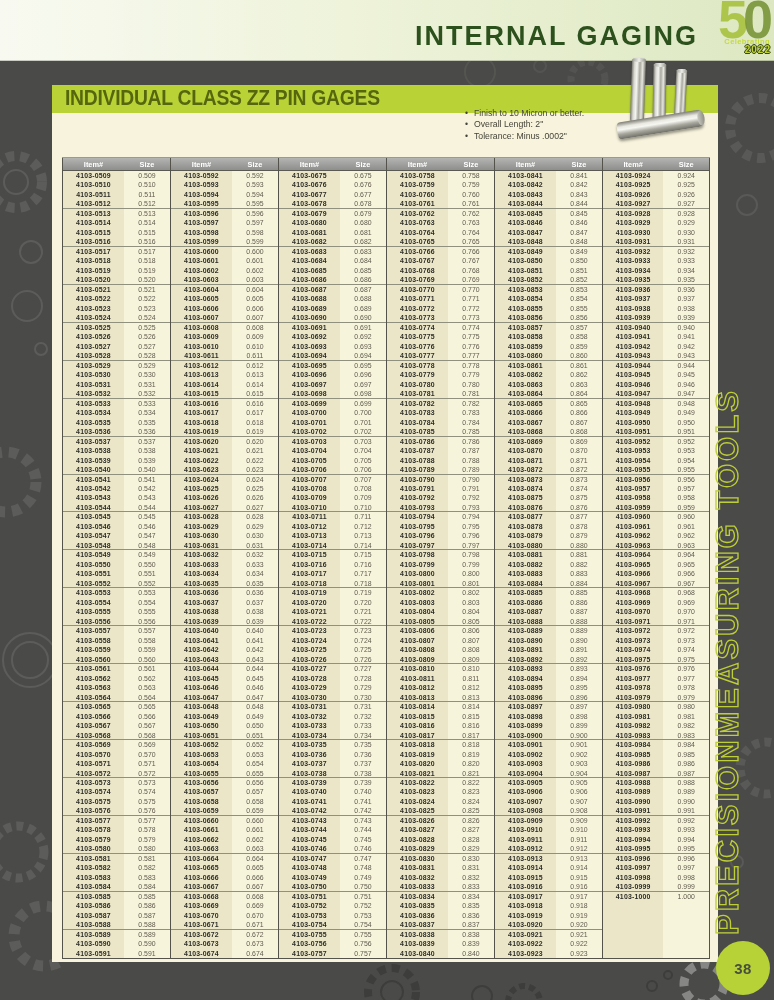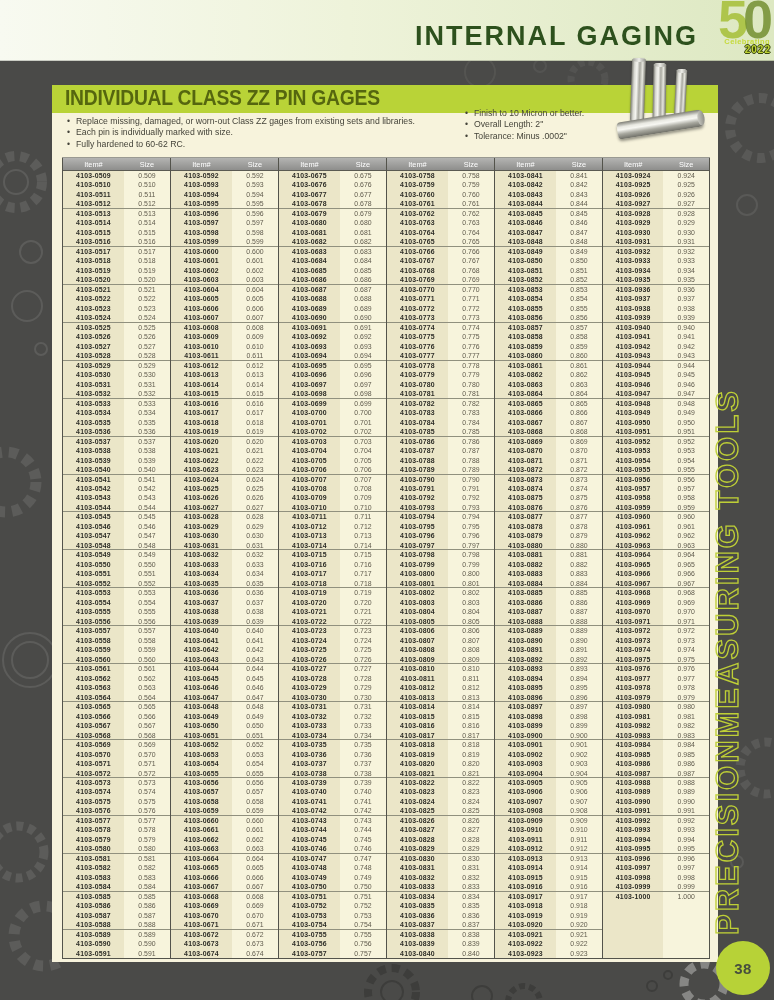--- a/index.html
+++ b/index.html
@@ -50,21 +50,21 @@
   
   .gage-table{
     position:absolute;left:10px;top:72px;width:648px;display:flex;
     border-bottom:1px solid #53534b;border-top:1px solid #9a9a92;
   }
   .pair{width:108px;box-sizing:border-box;border-left:1px solid #53534b;
     display:grid;grid-template-columns:57% 43%;grid-template-rows:13px;grid-auto-rows:9.49px;}
   .pair:last-child{border-right:1px solid #53534b;}
   .hcell{
     background:linear-gradient(#b4b4b2,#8e8e8c);
-    color:#ffffff;font-size:7.4px;font-weight:normal;text-align:center;line-height:13px;
+    color:#ffffff;font-size:7.4px;font-weight:bold;text-align:center;line-height:13px;
     border-bottom:1px solid #5a5a52;box-sizing:border-box;
   }
   .icell,.scell{
     font-size:6.9px;line-height:9.6px;text-align:center;box-sizing:border-box;
     overflow:hidden;white-space:nowrap;
   }
   .icell{background:#ebe6c8;color:#2d2d27;font-weight:bold;letter-spacing:.2px;}
   .scell{background:#f7f4dc;color:#5f5a4c;}
   .grp{border-bottom:1px solid #90907e;}
 
@@ -143,25 +143,20 @@
     <span class="big0">0</span>
     <span class="celebrating">Celebrating</span>
     <span class="year">2022</span>
   </div>
 </div>
 
 <div class="panel">
   <div class="section-bar">
     <span class="section-title">INDIVIDUAL CLASS ZZ PIN GAGES</span>
   </div>
-  <ul class="bullets bullets-left">
-      <li>Replace missing, damaged, or worn-out Class ZZ gages from existing sets and libraries.</li>
-      <li>Each pin is individually marked with size.</li>
-      <li>Fully hardened to 60-62 RC.</li>
-    </ul>
   <ul class="bullets bullets-right">
       <li>Finish to 10 Micron or better.</li>
       <li>Overall Length: 2"</li>
       <li>Tolerance: Minus .0002"</li>
     </ul>
   <div class="gage-table">
       <div class="pair">
         <div class="hcell">Item#</div>
         <div class="hcell">Size</div>
         <div class="icell">4103-0509</div>

